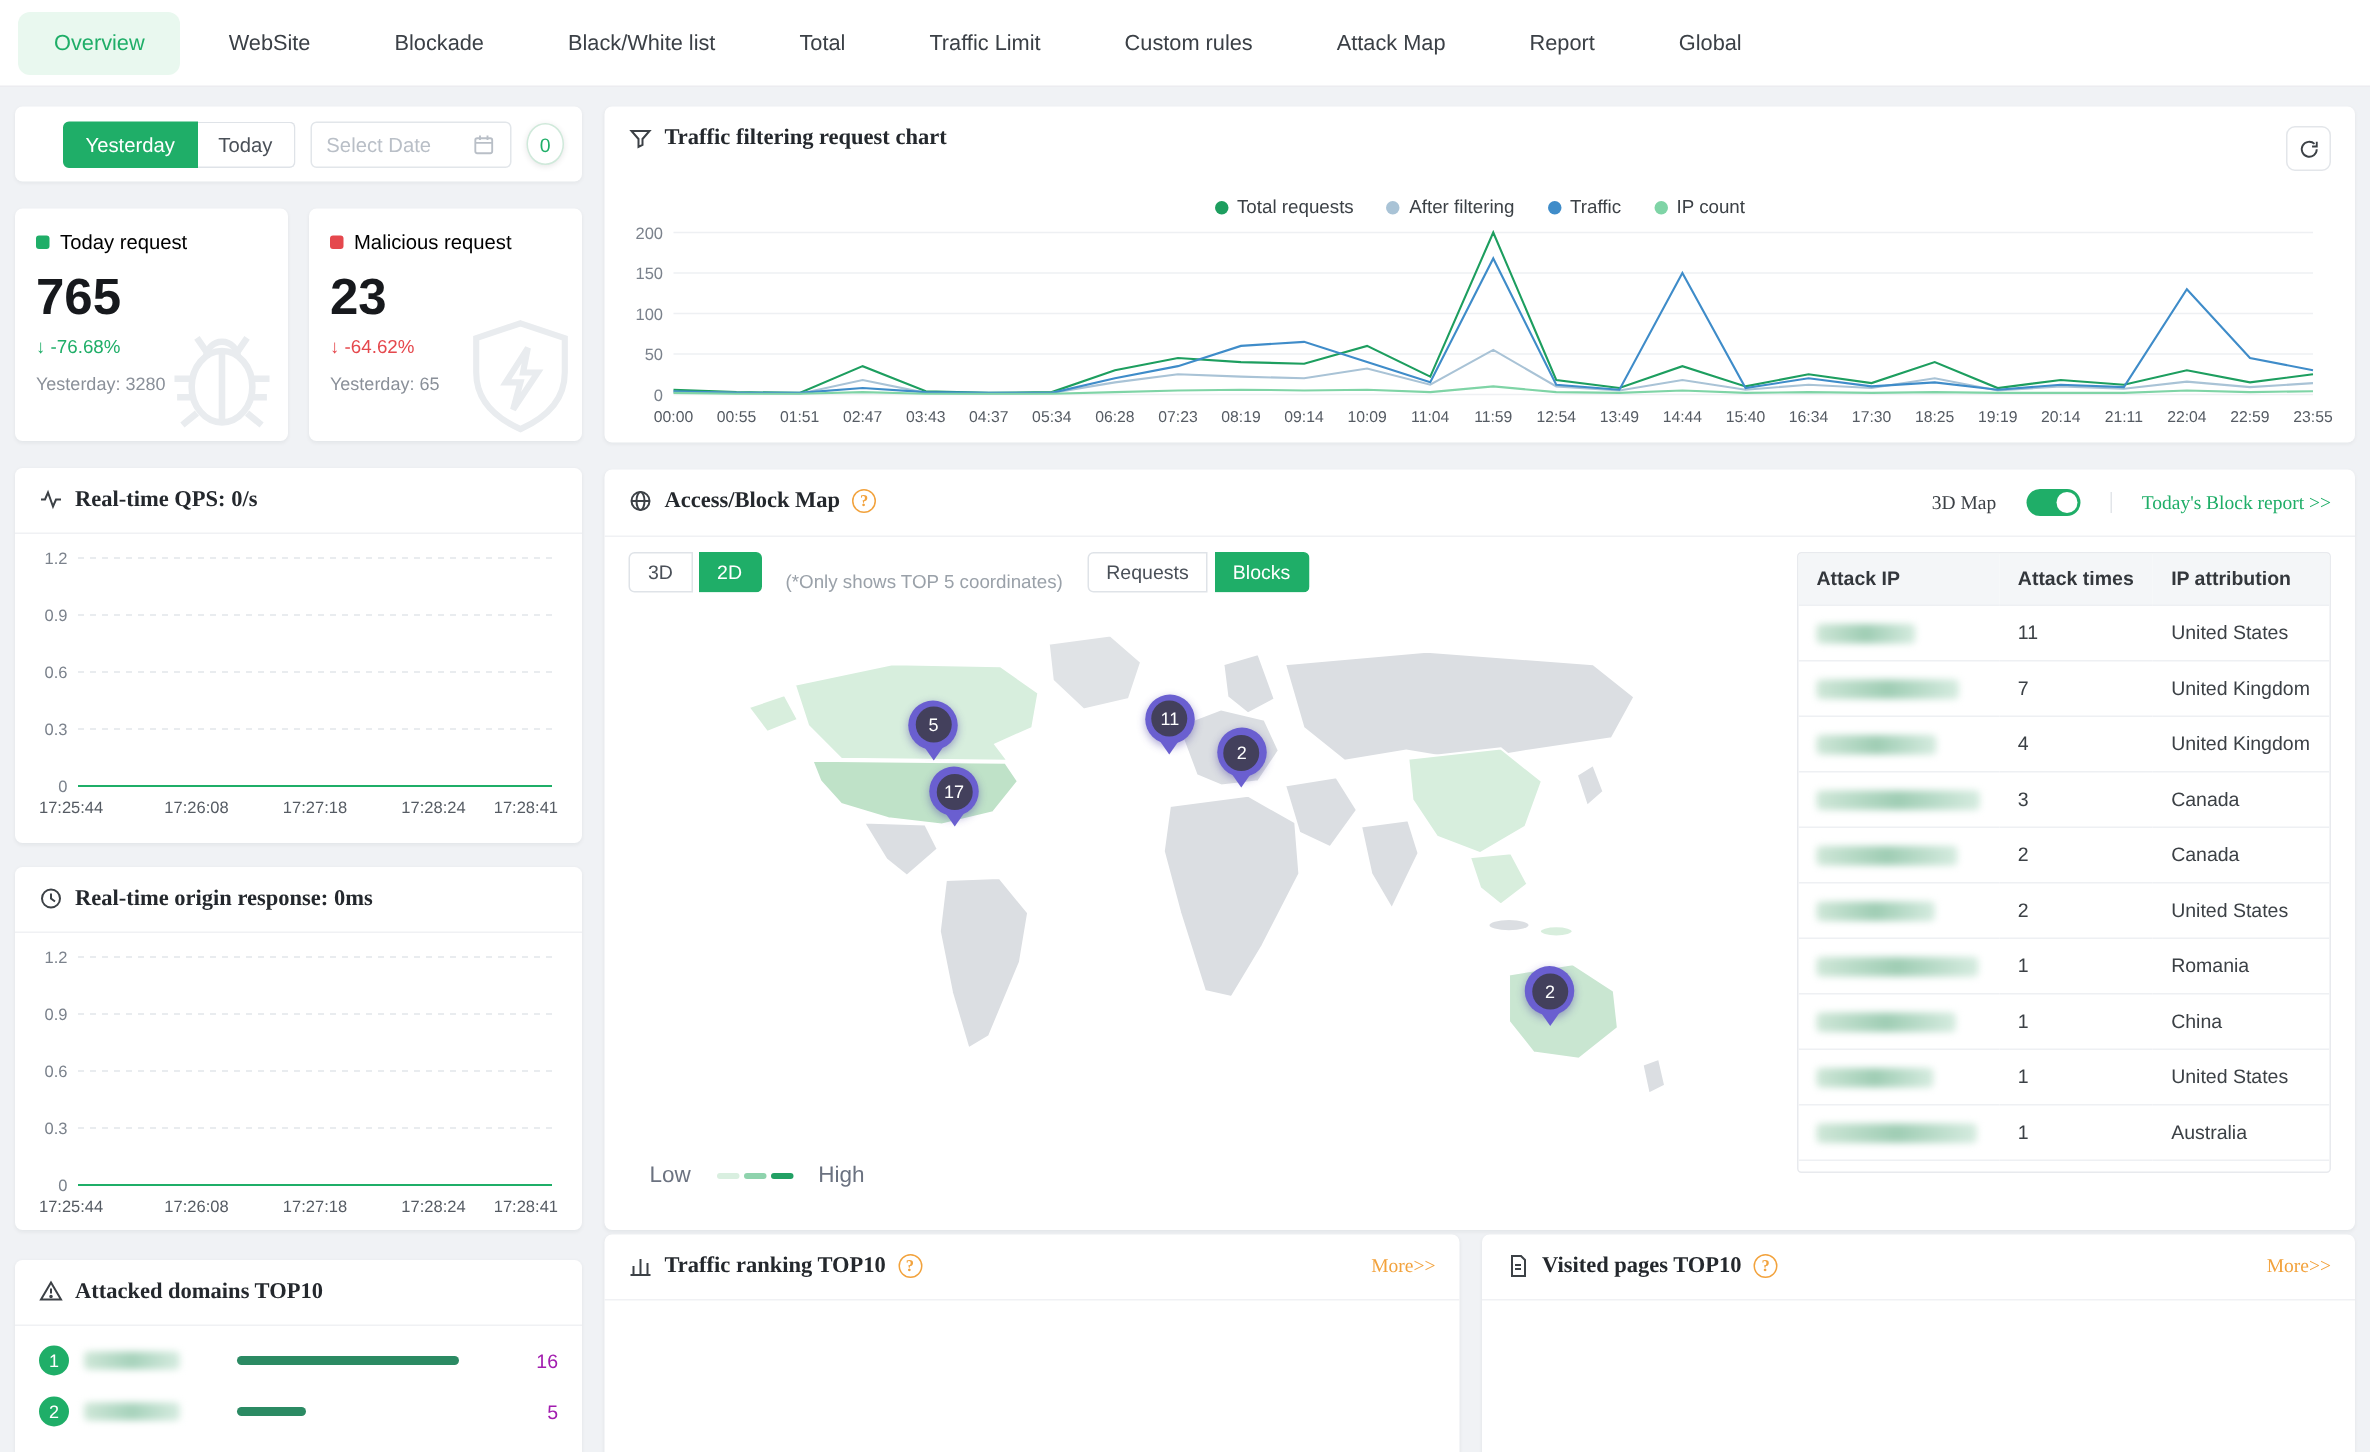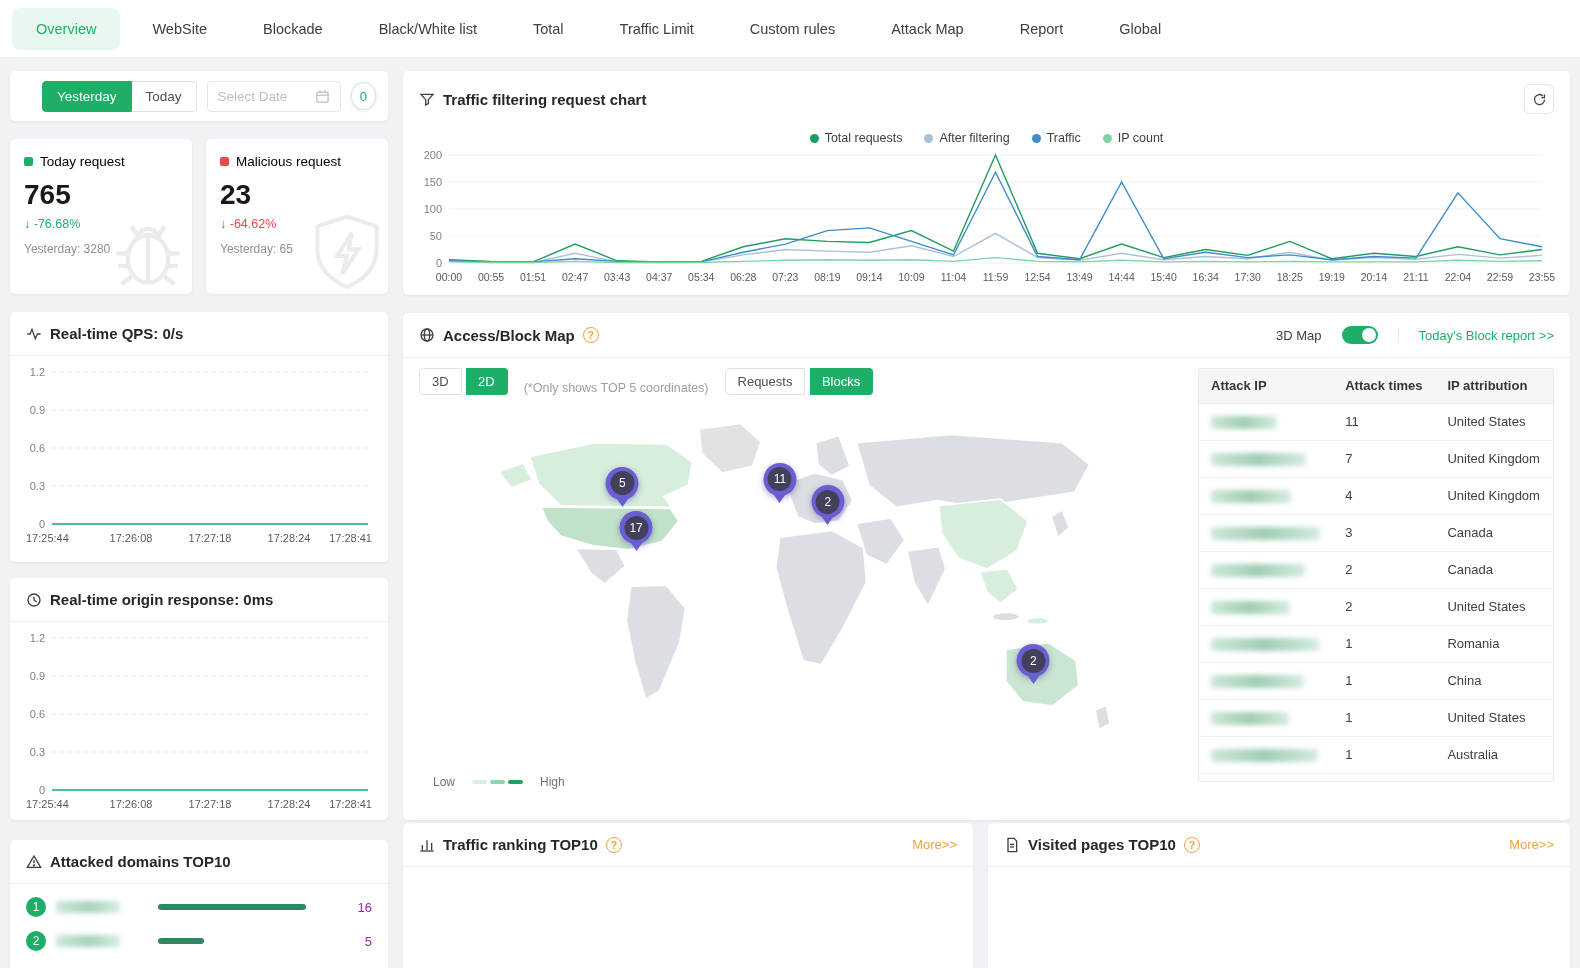--- a/index.html
+++ b/index.html
@@ -32,29 +32,29 @@
   .badge0 { margin-left:auto; width:28px; height:28px; border-radius:50%; border:1px solid #cfe9da;
     color:#1fae68; display:flex; align-items:center; justify-content:center; font-size:13px;
     box-shadow:0 1px 4px rgba(0,0,0,.10); background:#fff; cursor:pointer; }
 
   
   .stats-row { display:flex; gap:14px; margin-bottom:18px; }
   .stat-card { flex:1; position:relative; padding:15px 14px; height:155px; overflow:hidden; }
   .stat-title { display:flex; align-items:center; gap:7px; font-size:13.5px; color:#000000; }
   .marker { width:9px; height:9px; border-radius:2px; background:#1fae68; flex:none; }
   .marker.red { background:#e5484d; }
-  .stat-value { font-size:28px; font-weight:700; color:#17191d; margin:10px 0 6px; }
+  .stat-value { font-size:34px; font-weight:700; color:#17191d; margin:10px 0 6px; }
   .stat-change { font-size:12.5px; color:#1fae68; }
   .stat-change.red { color:#e5484d; }
   .stat-yesterday { font-size:12px; color:#8a9099; margin-top:11px; }
   .watermark { position:absolute; right:0; bottom:-4px; color:#e9ecef; }
 
   
-  .card-head { display:flex; align-items:center; gap:8px; padding:13px 16px;
-    border-bottom:1px solid #f0f1f4; font-size:15px; font-weight:700; color:#24282d; }
+  .card-head { display:flex; gap:8px; padding:13px 16px;
+    border-bottom:1px solid #f0f1f4; font-size:15px; font-weight:700; color:#24282d;font-family:Liberation Serif, serif; }
   .card-head.no-line { border-bottom:none; }
   .icon { display:inline-flex; color:#3c4146; flex:none; }
   .qmark { width:16px; height:16px; border:1px solid #f2a23c; border-radius:50%; color:#f2a23c;
     font-size:11px; font-weight:700; display:inline-flex; align-items:center; justify-content:center; flex:none; }
   .more-link { margin-left:auto; color:#f2a23c; font-size:13px; font-weight:400; cursor:pointer; }
 
   
   .traffic-card { height:224px; margin-bottom:18px; padding-bottom:6px; }
   .refresh-btn { margin-left:auto; width:30px; height:30px; border:1px solid #e3e6ea; border-radius:6px;
     display:flex; align-items:center; justify-content:center; color:#7b828c; background:#fff; cursor:pointer; }
@@ -90,21 +90,21 @@
   .map-canvas { position:relative; width:685px; height:370px; margin:8px auto 2px; }
   .worldmap { width:100%; height:100%; display:block; }
   .pin { position:absolute; transform:translate(-50%,-100%); display:flex; flex-direction:column;
     align-items:center; cursor:pointer; }
   .pin-head { width:33px; height:33px; border-radius:50%; background:#6a5fd0;
     display:flex; align-items:center; justify-content:center; box-shadow:0 2px 6px rgba(70,60,160,.45); }
   .pin-head span { width:24px; height:24px; border-radius:50%; background:#43405c; color:#fff;
     font-size:12px; display:flex; align-items:center; justify-content:center; }
   .pin-tail { width:0; height:0; border-left:7px solid transparent; border-right:7px solid transparent;
     border-top:10px solid #6a5fd0; margin-top:-3px; }
-  .map-legend { display:flex; align-items:center; gap:17px; font-size:12px; color:#6b7280; margin:0 0 0 14px; }
+  .map-legend { display:flex; align-items:center; gap:17px; font-size:15px; color:#6b7280; margin:0 0 0 14px; }
   .lg-seg { width:15px; height:4px; border-radius:2px; display:inline-block; }
 
   .attack-table { width:356px; flex:none; border:1px solid #e8eaee; border-radius:3px;
     overflow:hidden; height:414px; }
   .attack-table table { width:100%; border-collapse:collapse; font-size:13px; }
   .attack-table th { background:#f4f6f8; text-align:left; padding:9px 12px; color:#33373c;
     font-weight:700; font-size:13px; line-height:16px; }
   .attack-table td { padding:9px 12px; border-top:1px solid #eef0f3; color:#3c4146; line-height:18px; }
   .blur-pill { height:13px; border-radius:3px;
     background:linear-gradient(90deg,#cfe7d8,#9fcdb4,#d6ece0); filter:blur(2.5px); }

